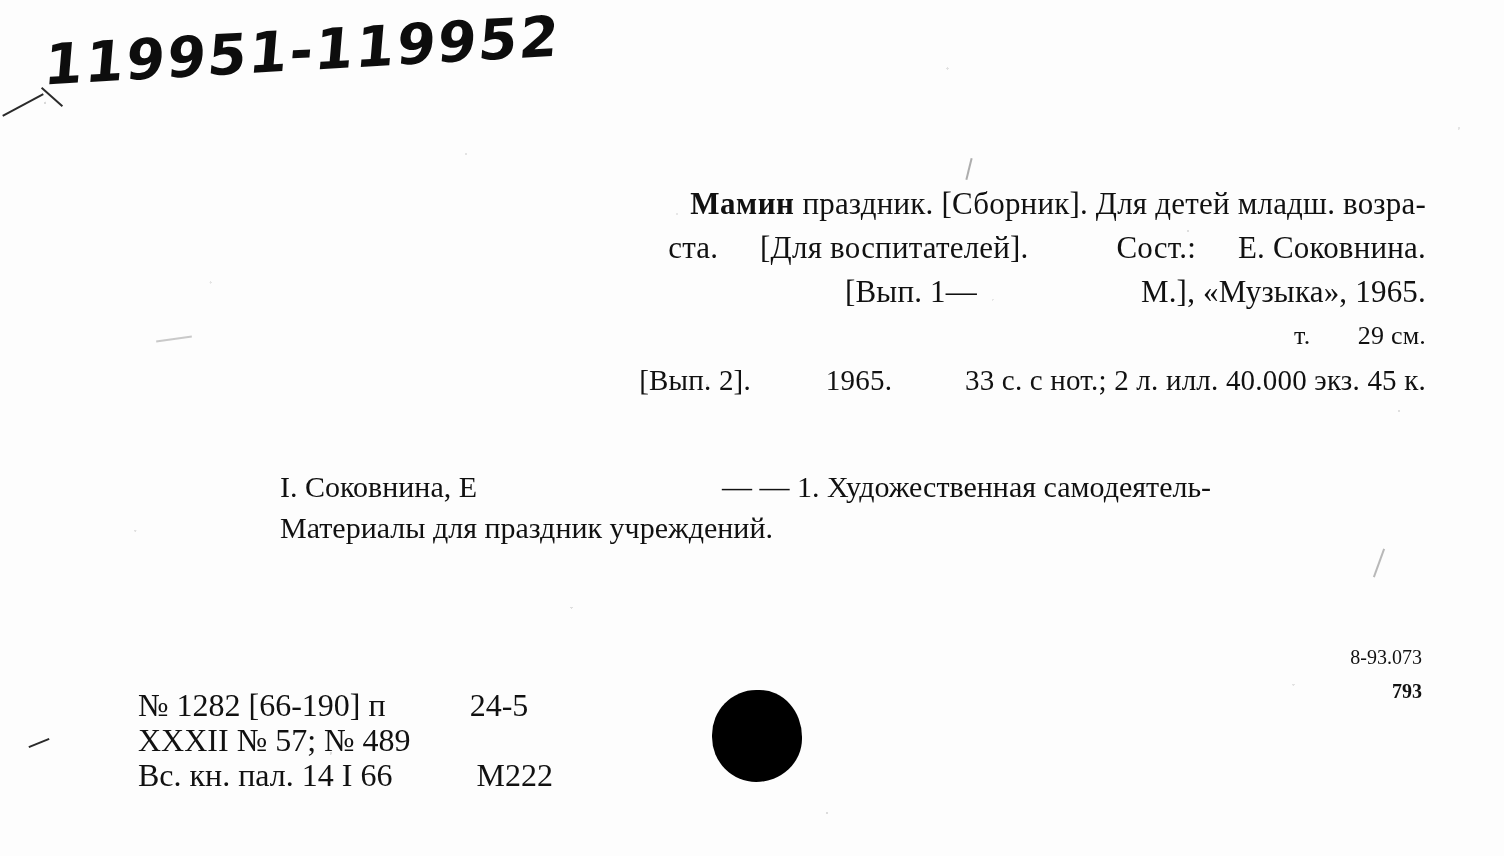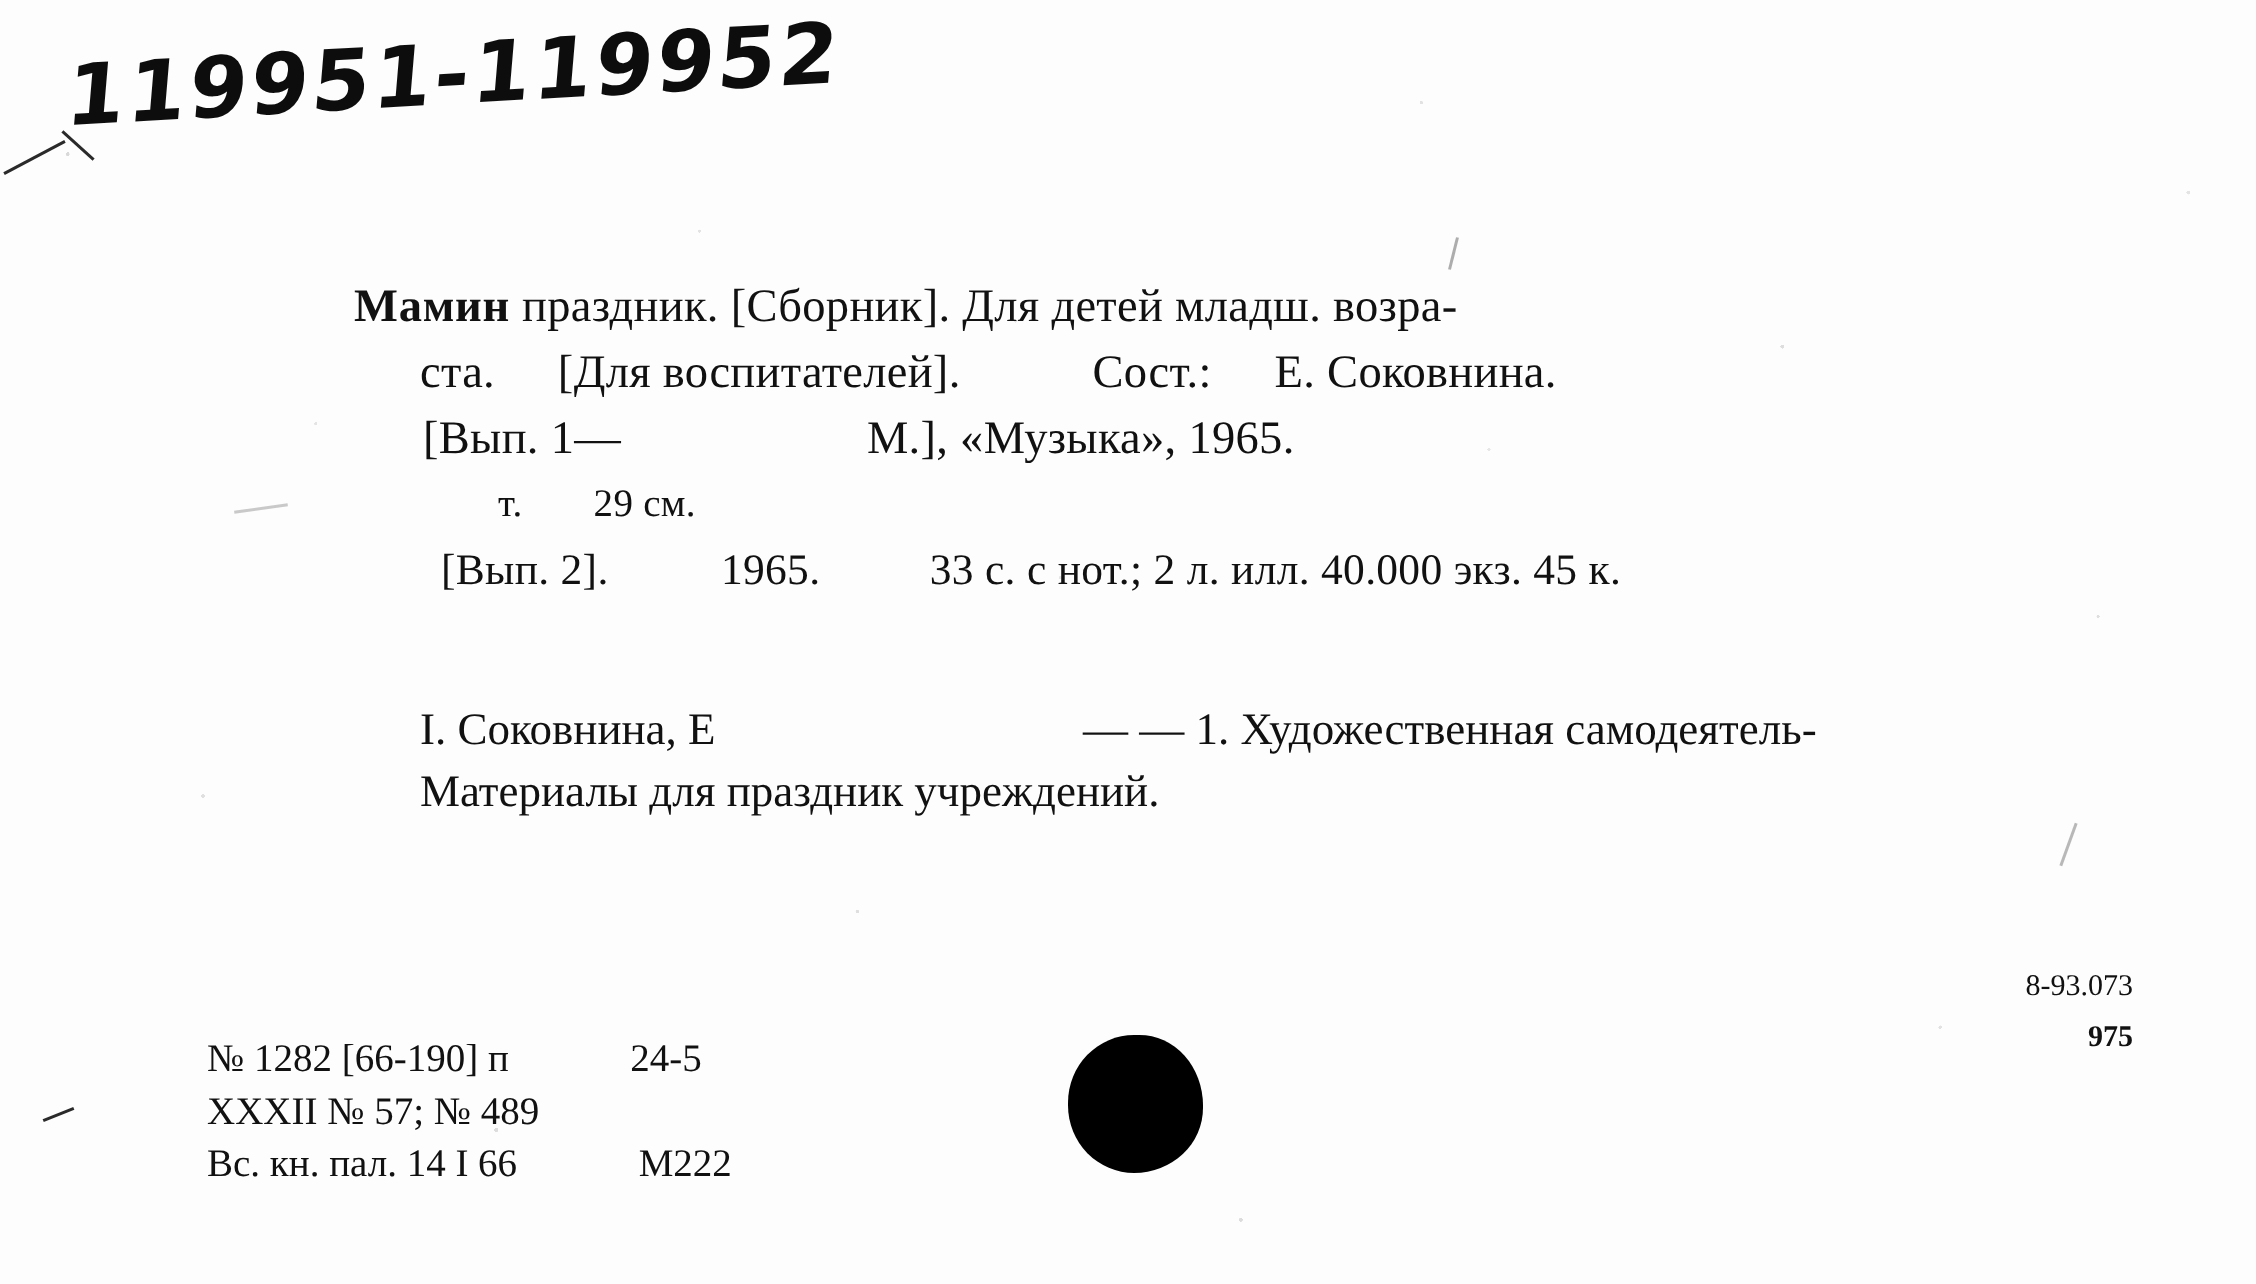--- a/index.html
+++ b/index.html
@@ -73,20 +73,21 @@
 
   
   #entry {
     position: absolute;
     left: 236px;
     top: 182px;
     width: 1190px;
     font-size: 31px;
     line-height: 44px;
     letter-spacing: .2px;
+    text-align: right;
   }
   #entry .l1 { white-space: nowrap; }
   #entry .l1 .heading { font-weight: 700; letter-spacing: .5px; }
   #entry .l2 { margin-left: 44px; white-space: nowrap; }
   #entry .l2 .gap1 { display: inline-block; width: 26px; }
   #entry .l2 .gap2 { display: inline-block; width: 72px; }
   #entry .l2 .gap3 { display: inline-block; width: 26px; }
   #entry .l3 { margin-left: 46px; white-space: nowrap; }
   #entry .l3 .gap { display: inline-block; width: 148px; }
   #entry .l4 { margin-left: 96px; font-size: 26px; white-space: nowrap; }
@@ -121,21 +122,21 @@
     line-height: 34px;
     font-weight: 700;
   }
   #class-right .udc { font-weight: 400; }
 
   
   #footer-left {
     position: absolute;
     left: 138px;
     top: 688px;
-    font-size: 26px;
+    font-size: 32px;
     line-height: 35px;
     white-space: nowrap;
   }
   #footer-left .row { display: block; }
   #footer-left .col2 { display: inline-block; width: 68px; }
 
   
   #blot {
     position: absolute;
     left: 712px;
@@ -207,21 +208,21 @@
     <div class="t1">
       <span>I. Соковнина, Е</span>
       <span class="gap"></span>
       <span>— — 1. Художественная самодеятель-</span>
     </div>
     <div class="t3">Материалы для праздник учреждений.</div>
   </div>
 
   <div id="class-right">
     <div class="udc">8-93.073</div>
-    <div>975</div>
+    <div>793</div>
   </div>
 
   <div id="footer-left">
     <span class="row">
       <span>№ 1282 [66-190] п</span>
       <span class="col2"></span>
       <span>24-5</span>
     </span>
     <span class="row">
       <span>XXXII № 57; № 489</span>

